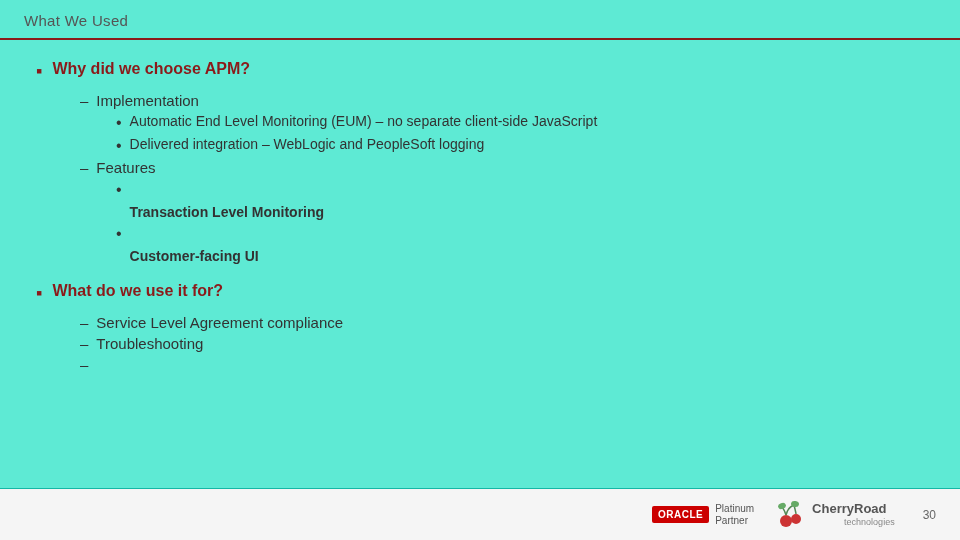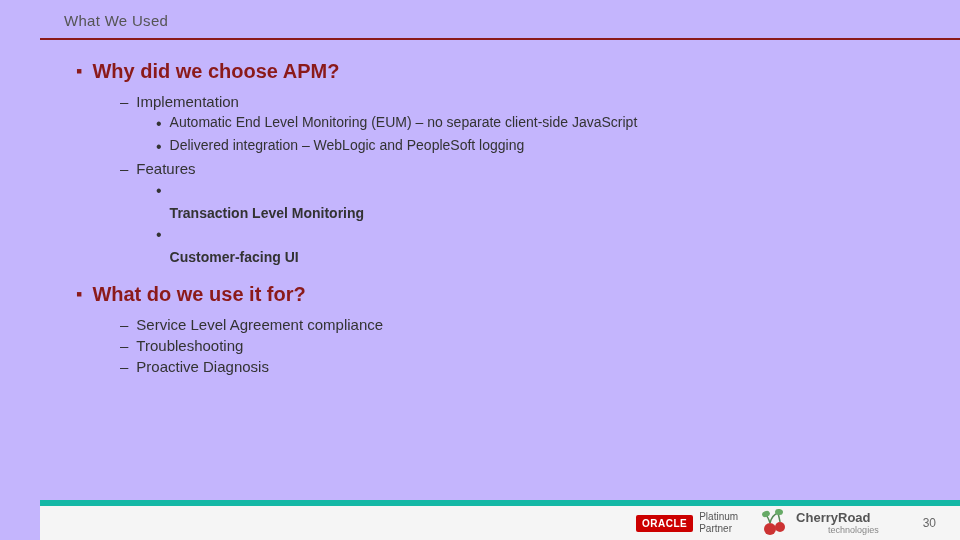--- a/index.html
+++ b/index.html
@@ -9,24 +9,23 @@
       background: #ffffff;
       width: 960px;
       height: 540px;
       overflow: hidden;
       position: relative;
     }
 
     .slide {
       width: 960px;
       height: 540px;
-      background: #c4b5fd;
+      background: #5eead4;
       display: flex;
       flex-direction: column;
-      padding-left: 40px;
     }
 
     
     .header {
       padding: 12px 24px 8px 24px;
       border-bottom: 2px solid #8b1a1a;
     }
 
     .header-title {
       font-size: 15px;
@@ -53,21 +52,21 @@
 
     .section-bullet {
       color: #8b1a1a;
       font-size: 18px;
       margin-right: 10px;
       margin-top: 1px;
       flex-shrink: 0;
     }
 
     .section-heading {
-      font-size: 20px;
+      font-size: 16px;
       font-weight: bold;
       color: #8b1a1a;
     }
 
     
     .sub-list {
       margin-left: 44px;
       margin-bottom: 6px;
     }
 
@@ -107,23 +106,23 @@
       flex-shrink: 0;
     }
 
     .dot-text-bold {
       font-weight: bold;
       margin-top: 24px;
     }
 
     
     .footer {
-      height: 40px;
+      height: 52px;
       background: #f5f5f5;
-      border-top: 6px solid #14b8a6;
+      border-top: 1px solid #14b8a6;
       display: flex;
       align-items: center;
       justify-content: flex-end;
       padding: 0 24px;
       gap: 20px;
     }
 
     
     .oracle-logo {
       display: flex;
@@ -169,21 +168,21 @@
     .cherryroad-sub {
       font-size: 9px;
       color: #888;
       font-weight: normal;
       margin-left: 32px;
     }
 
     .page-number {
       font-size: 12px;
       color: #666;
-      margin-left: 24px;
+      margin-left: 8px;
     }
 
     .spacer {
       margin-bottom: 8px;
     }
   </style>
 </head>
 <body>
 
 <div class="slide">
@@ -242,21 +241,20 @@
       <div class="sub-item">
         <span class="sub-dash">–</span>
         <span>Service Level Agreement compliance</span>
       </div>
       <div class="sub-item">
         <span class="sub-dash">–</span>
         <span>Troubleshooting</span>
       </div>
       <div class="sub-item">
         <span class="sub-dash">–</span>
-        <span>Proactive Diagnosis</span>
       </div>
     </div>
 
   </div>
 
   <div class="footer">
 
     <div class="oracle-logo">
       <div class="oracle-box">ORACLE</div>
       <div class="platinum-text">

